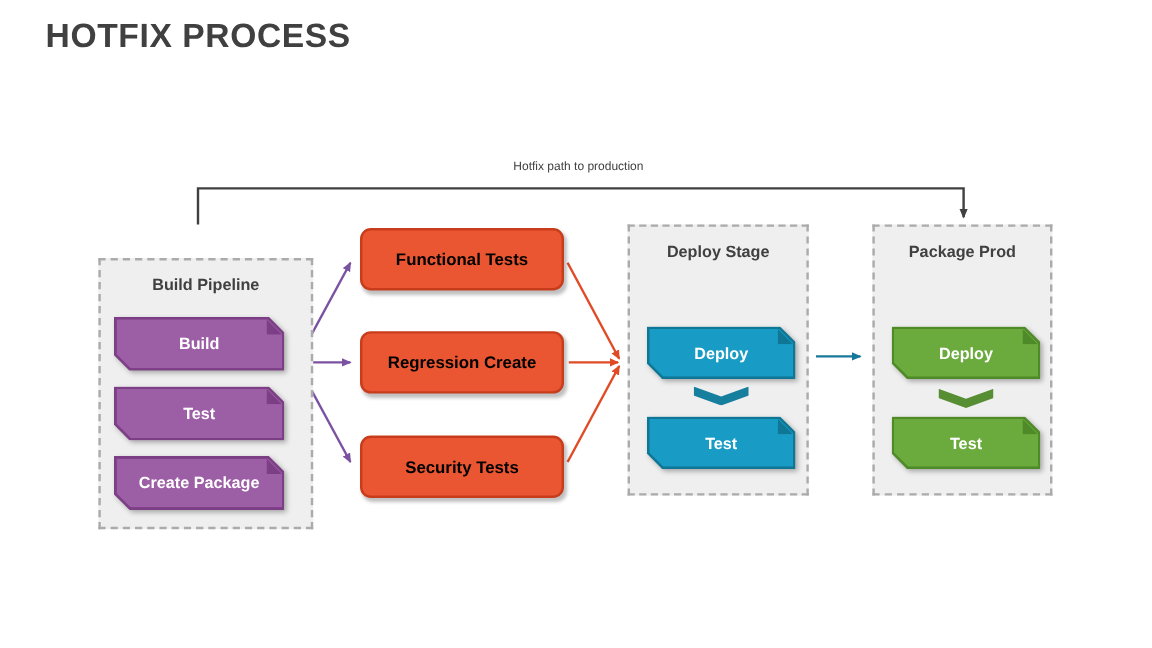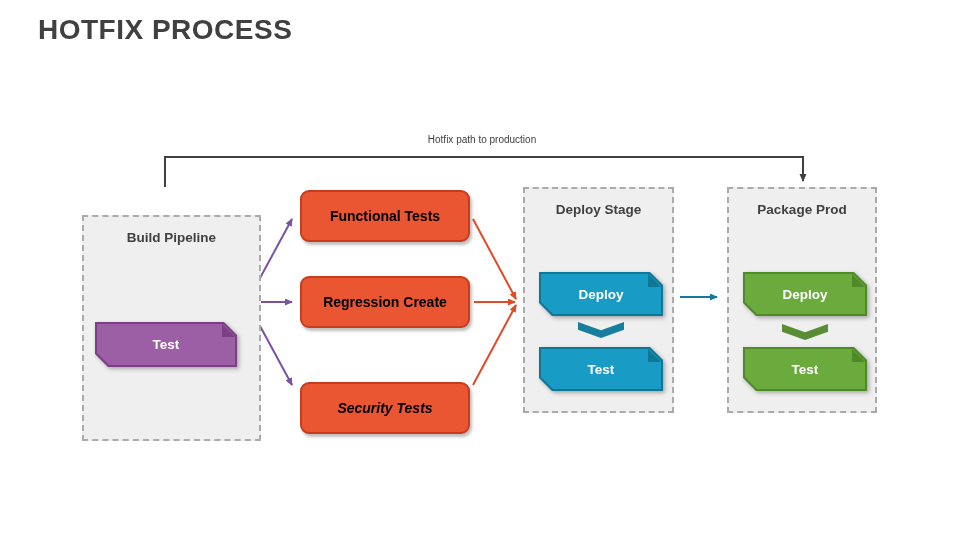--- a/index.html
+++ b/index.html
@@ -103,21 +103,21 @@
   
   .testbox{
     position:absolute;left:300px;width:170px;height:52px;box-sizing:border-box;
     background:var(--orange-fill);border:2px solid var(--orange-border);border-radius:9px;
     display:flex;align-items:center;justify-content:center;
     box-shadow:2px 3px 3px rgba(0,0,0,.25);
   }
   .testbox .lbl{font-size:14px;font-weight:700;color:#000000;}
   #test-0{top:190px;}
   #test-1{top:276px;}
-  #test-2{top:382px;font-style:italic;}
+  #test-2{top:363px;}
 </style>
 </head>
 <body>
 
 <div class="slide">
 
   <h1 class="slide-title">HOTFIX PROCESS</h1>
 
   <div class="connector-label">Hotfix path to production</div>
 
@@ -141,25 +141,39 @@
     <path class="line-purple" d="M247,302 L292,302" marker-end="url(#ahp)"></path>
     <path class="line-purple" d="M247,302 L292,385" marker-end="url(#ahp)"></path>
     <path class="line-orange" d="M473,219 L516,299" marker-end="url(#aho)"></path>
     <path class="line-orange" d="M474,302 L515,302" marker-end="url(#aho)"></path>
     <path class="line-orange" d="M473,385 L516,305" marker-end="url(#aho)"></path>
     <path class="line-blue" d="M680,297 L717,297" marker-end="url(#ahb)"></path>
   </svg>
 
   <div class="panel" id="panel-build">
     <div class="panel-title">Build Pipeline</div>
+    <div class="snipbox purple purple-box" id="bp-step-0">
+      <div class="outer"></div>
+      <div class="inner">
+          <div class="fold"></div>
+        <span class="lbl">Build</span>
+        </div>
+    </div>
     <div class="snipbox purple purple-box" id="bp-step-1">
       <div class="outer"></div>
       <div class="inner">
           <div class="fold"></div>
         <span class="lbl">Test</span>
+        </div>
+    </div>
+    <div class="snipbox purple purple-box" id="bp-step-2">
+      <div class="outer"></div>
+      <div class="inner">
+          <div class="fold"></div>
+        <span class="lbl">Create Package</span>
         </div>
     </div>
   </div>
 
   <div class="testbox" id="test-0">
     <span class="lbl">Functional Tests</span>
   </div>
   <div class="testbox" id="test-1">
     <span class="lbl">Regression Create</span>
   </div>

